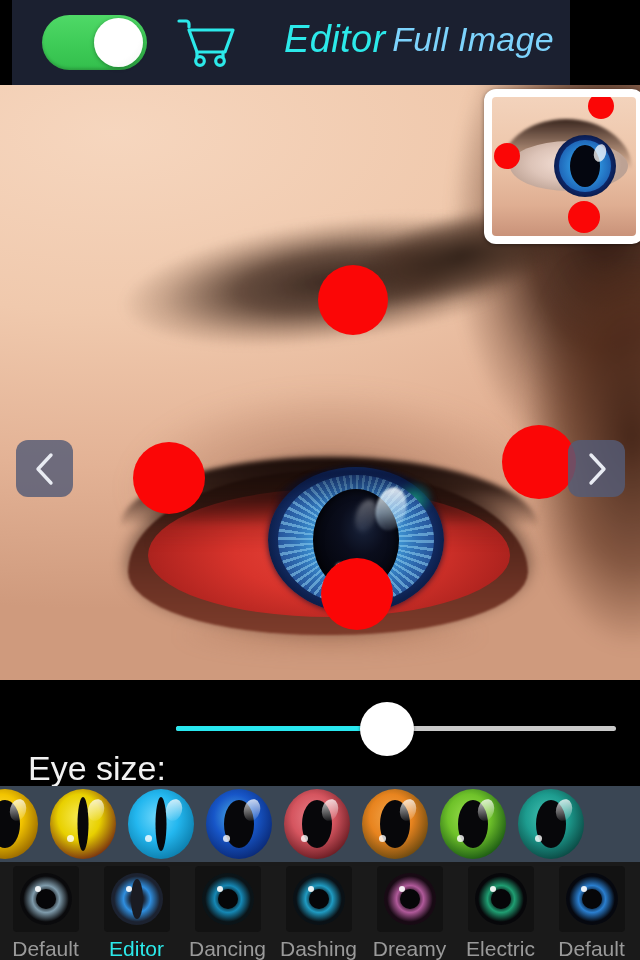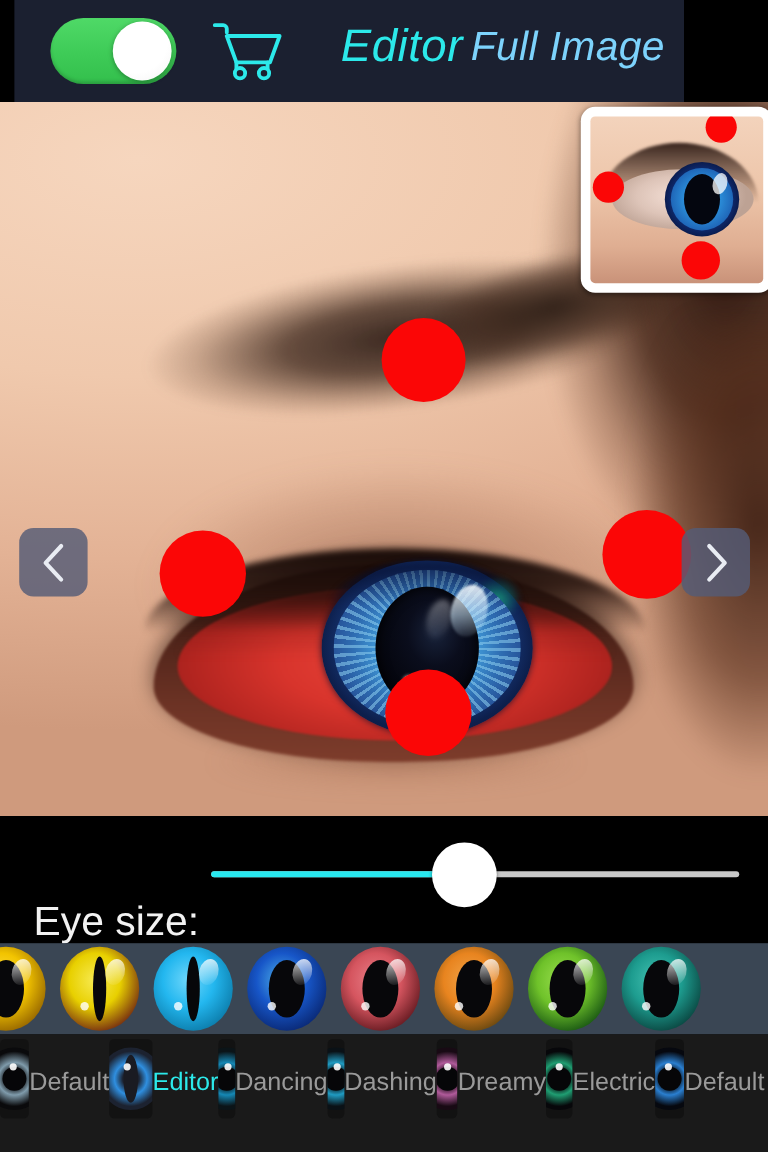--- a/index.html
+++ b/index.html
@@ -258,21 +258,21 @@
     background:rgba(255,255,255,.8);
   }
 
   
   .styles{
     position:absolute;left:0;top:862px;width:640px;height:98px;
     background:#1a1a1a;display:flex;align-items:flex-start;overflow:hidden;
   }
   .st{
     position:relative;flex:0 0 auto;width:91px;padding-top:4px;
-    display:flex;flex-direction:row;align-items:center;cursor:pointer;
+    display:flex;flex-direction:column;align-items:center;cursor:pointer;
   }
   .st .thumbimg{
     position:relative;width:66px;height:66px;border-radius:4px;overflow:hidden;
     background:#121212;
   }
   .st .ring{
     position:absolute;left:50%;top:50%;transform:translate(-50%,-50%);
     width:52px;height:52px;border-radius:50%;
   }
   .st .pup{

